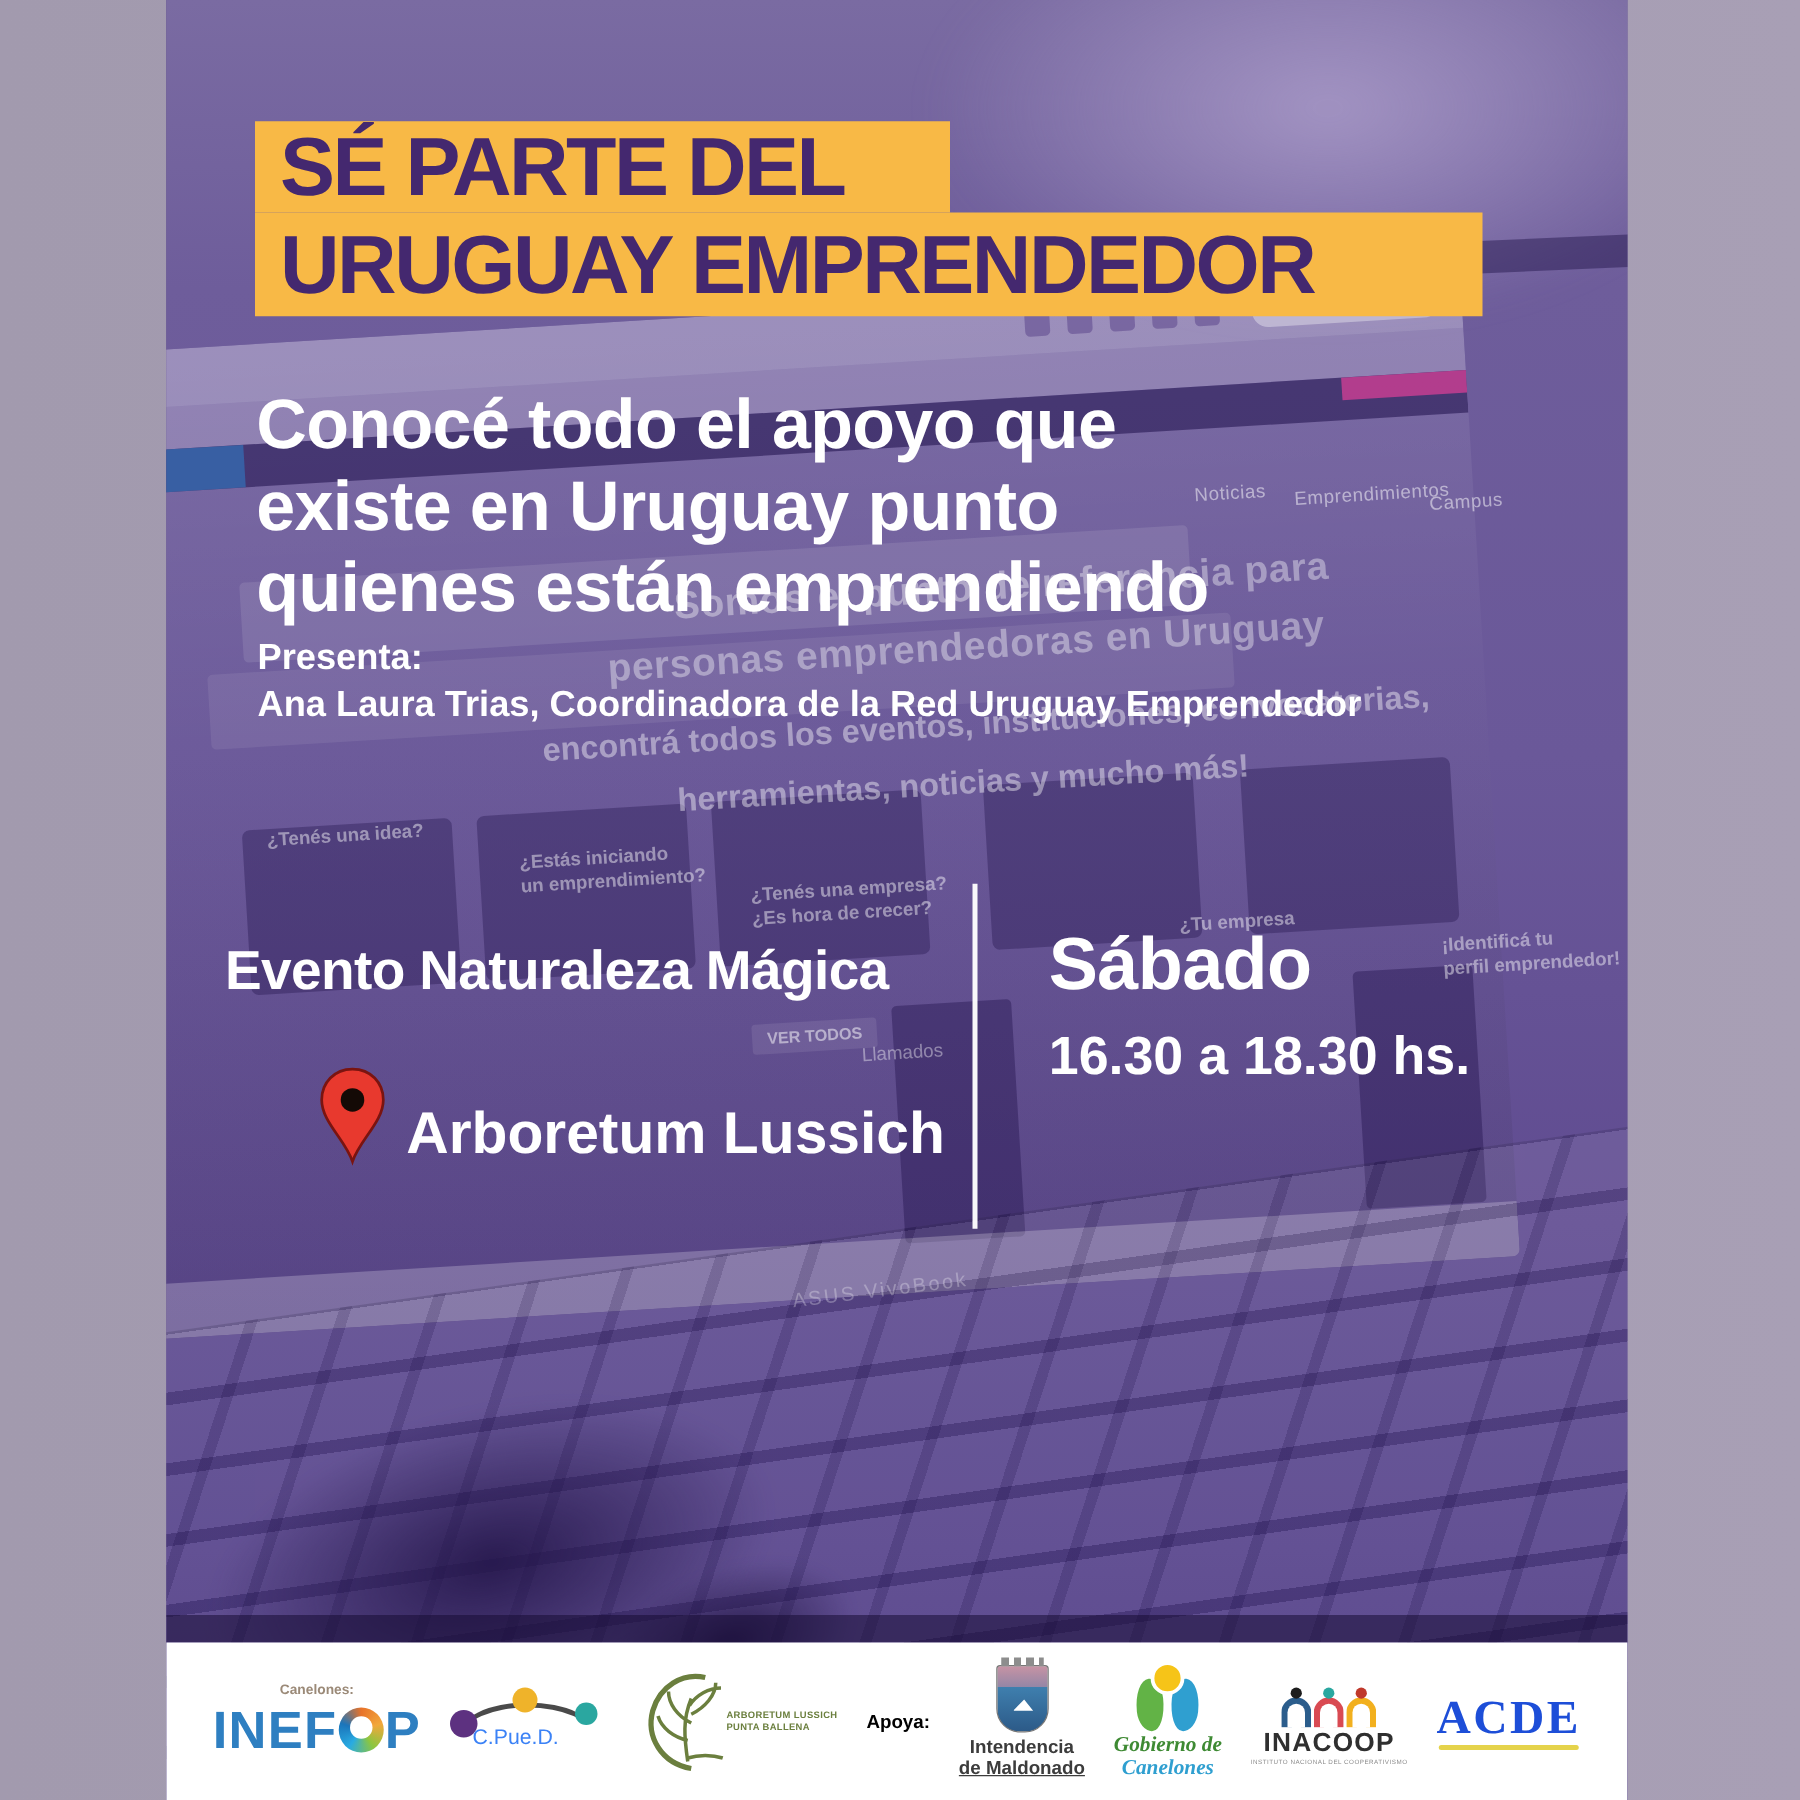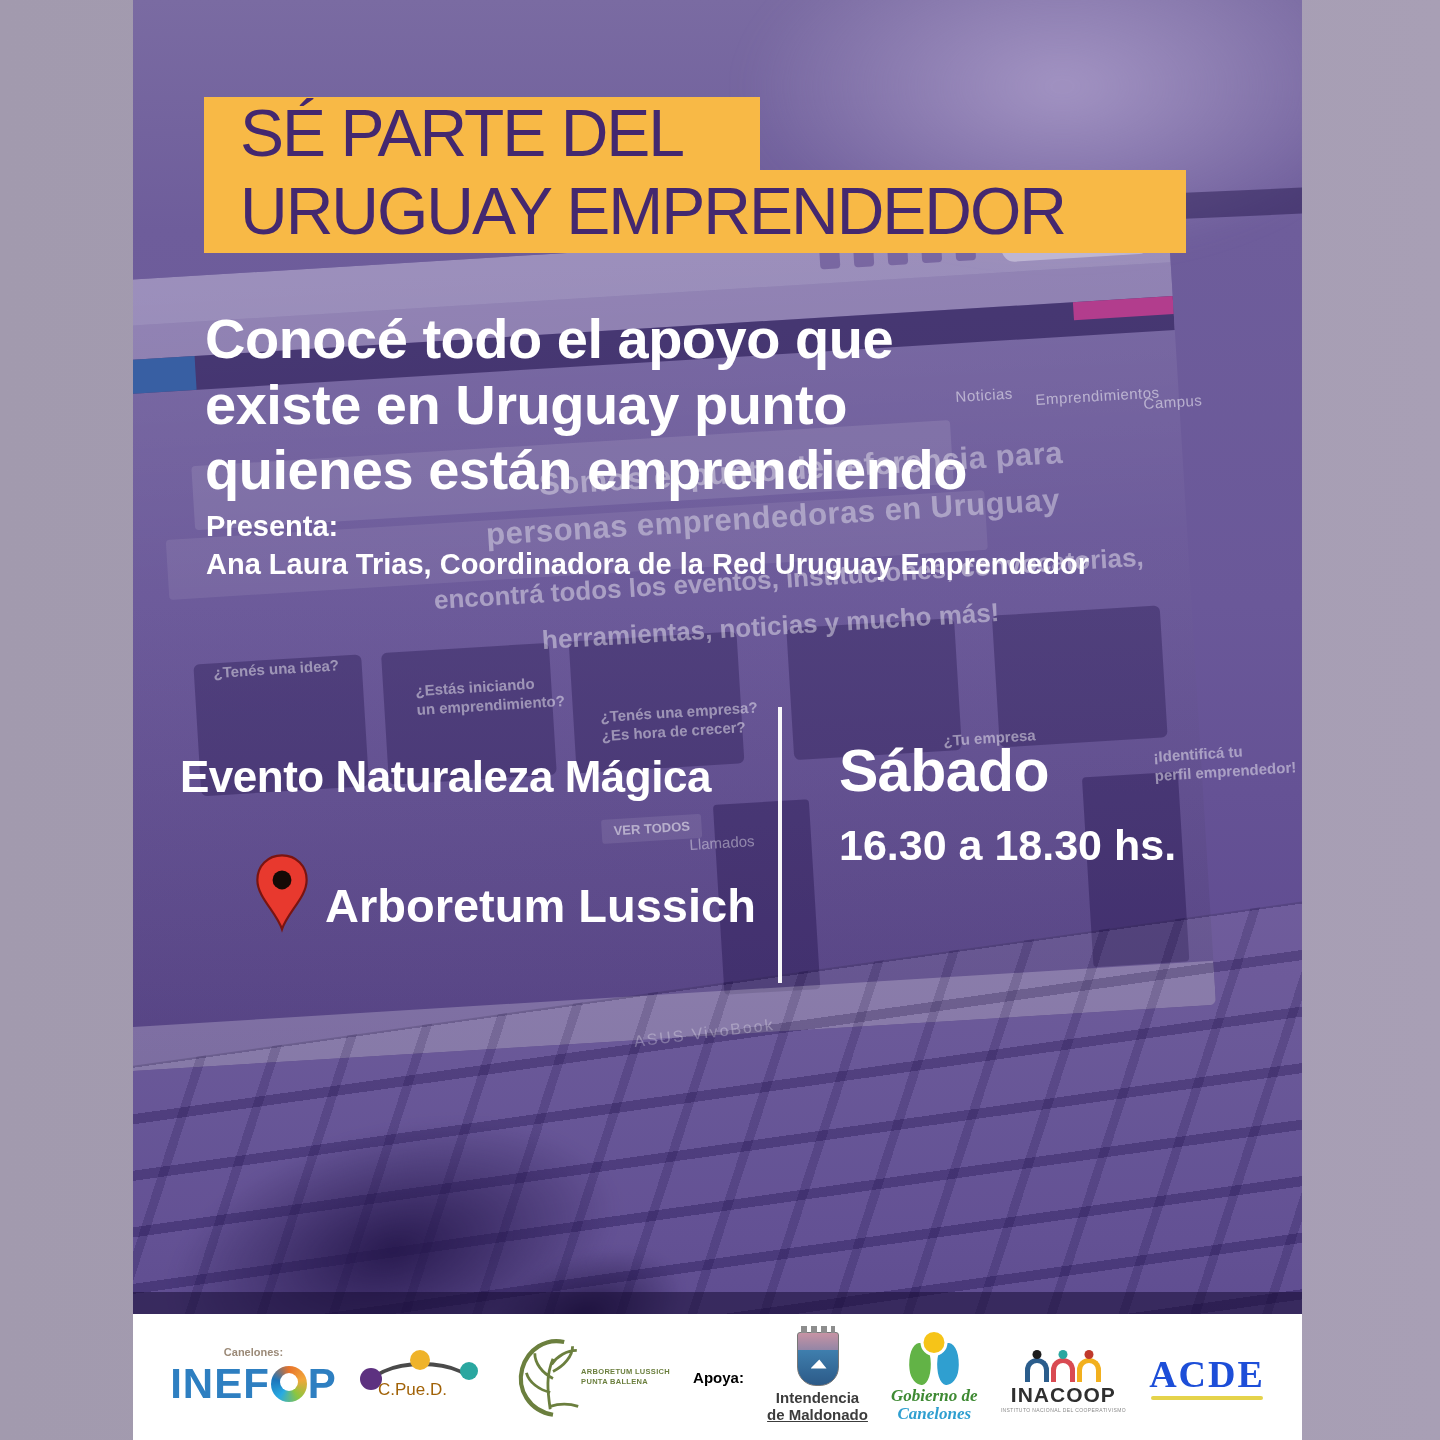--- a/index.html
+++ b/index.html
@@ -36,21 +36,21 @@
   .ghost{position:absolute;color:#fff;font-weight:700;transform:rotate(-3.5deg);transform-origin:left top;white-space:pre-line;line-height:1.25;}
   .g-nav{font-size:15px;opacity:.5;font-weight:400;letter-spacing:.5px;}
   .g-head{font-size:31px;opacity:.38;letter-spacing:.5px;}
   .g-sub{font-size:26px;opacity:.42;}
   .g-card{font-size:15px;opacity:.45;}
   .g-btn{font-size:13px;opacity:.55;background:rgba(255,255,255,.16);padding:4px 12px;border-radius:3px;}
   .g-plain{font-size:15px;opacity:.4;font-weight:400;}
   .g-brand{font-size:16px;opacity:.28;font-weight:400;letter-spacing:2px;transform:rotate(-7deg);}
 
   
-  .title-bar{position:absolute;background:#f8b946;color:#44286f;font-weight:400;letter-spacing:-2px;padding:0 36px;white-space:nowrap;}
+  .title-bar{position:absolute;background:#f8b946;color:#44286f;font-weight:700;letter-spacing:-2px;padding:0 20px;white-space:nowrap;}
   .bar1{left:71px;top:97px;width:556px;height:73px;font-size:66px;line-height:72px;}
   .bar2{left:71px;top:170px;width:982px;height:83px;font-size:66px;line-height:82px;}
 
   .intro{position:absolute;left:72px;top:306px;width:830px;color:#fff;font-size:56px;font-weight:700;line-height:1.17;letter-spacing:-.5px;}
   .presenta{position:absolute;left:73px;top:510px;color:#fff;}
   .presenta .lbl{font-size:29px;font-weight:700;}
   .presenta .who{font-size:29px;font-weight:700;margin-top:5px;}
 
   .event-name{position:absolute;left:47px;top:752px;color:#fff;font-size:44px;font-weight:700;letter-spacing:-.5px;}
   .pin{position:absolute;left:120px;top:852px;width:58px;height:82px;}
@@ -72,21 +72,21 @@
   .inefop-row{display:flex;align-items:center;font-size:42px;font-weight:700;color:#2e7fc1;letter-spacing:1px;}
   .inefop-o{width:36px;height:36px;border-radius:50%;margin:0 1px;background:conic-gradient(#e8732a,#f2a73b,#8cc63f,#29abe2,#1b75bb,#e8732a);position:relative;}
   .inefop-o::after{content:'';position:absolute;left:9px;top:7px;width:18px;height:18px;background:#fff;border-radius:50%;}
 
   .cpued{position:relative;width:128px;height:58px;}
   .cpued-arc{position:absolute;left:6px;top:14px;width:112px;height:54px;border:4px solid transparent;border-top-color:#4a4a4a;border-radius:50%;}
   .dot{position:absolute;border-radius:50%;}
   .d-pur{left:0;top:20px;width:22px;height:22px;background:#5d3180;}
   .d-yel{left:50px;top:2px;width:20px;height:20px;background:#efb32a;}
   .d-tea{left:100px;top:14px;width:18px;height:18px;background:#2aa7a0;}
-  .cpued-txt{position:absolute;left:18px;top:32px;font-size:17px;color:#a16207;}
+  .cpued-txt{position:absolute;left:18px;top:32px;font-size:17px;color:#3b82f6;}
 
   .arbo{display:flex;align-items:center;}
   .arbo-txt{font-size:7.5px;font-weight:700;color:#6b7f3e;line-height:1.3;margin-left:-14px;letter-spacing:.3px;}
 
   .apoya{font-size:15px;font-weight:700;color:#000000;}
 
   .shield{position:relative;width:42px;height:54px;border-radius:3px 3px 19px 19px;background:linear-gradient(180deg,#c793a4 0%,#9486a6 32%,#3f7fae 32%,#2c5a88 100%);border:1px solid #777;}
   .shield::before{content:'';position:absolute;left:3px;right:3px;top:-7px;height:7px;background:repeating-linear-gradient(90deg,#8d8d8d 0 6px,transparent 6px 10px);}
   .sail{position:absolute;left:13px;top:16px;width:16px;height:20px;background:#fff;clip-path:polygon(55% 0,55% 100%,0 100%,55% 55%,100% 100%,55% 100%,55% 0);}
   .mald-t1{font-size:15px;font-weight:700;color:#3c3c3c;margin-top:3px;}

